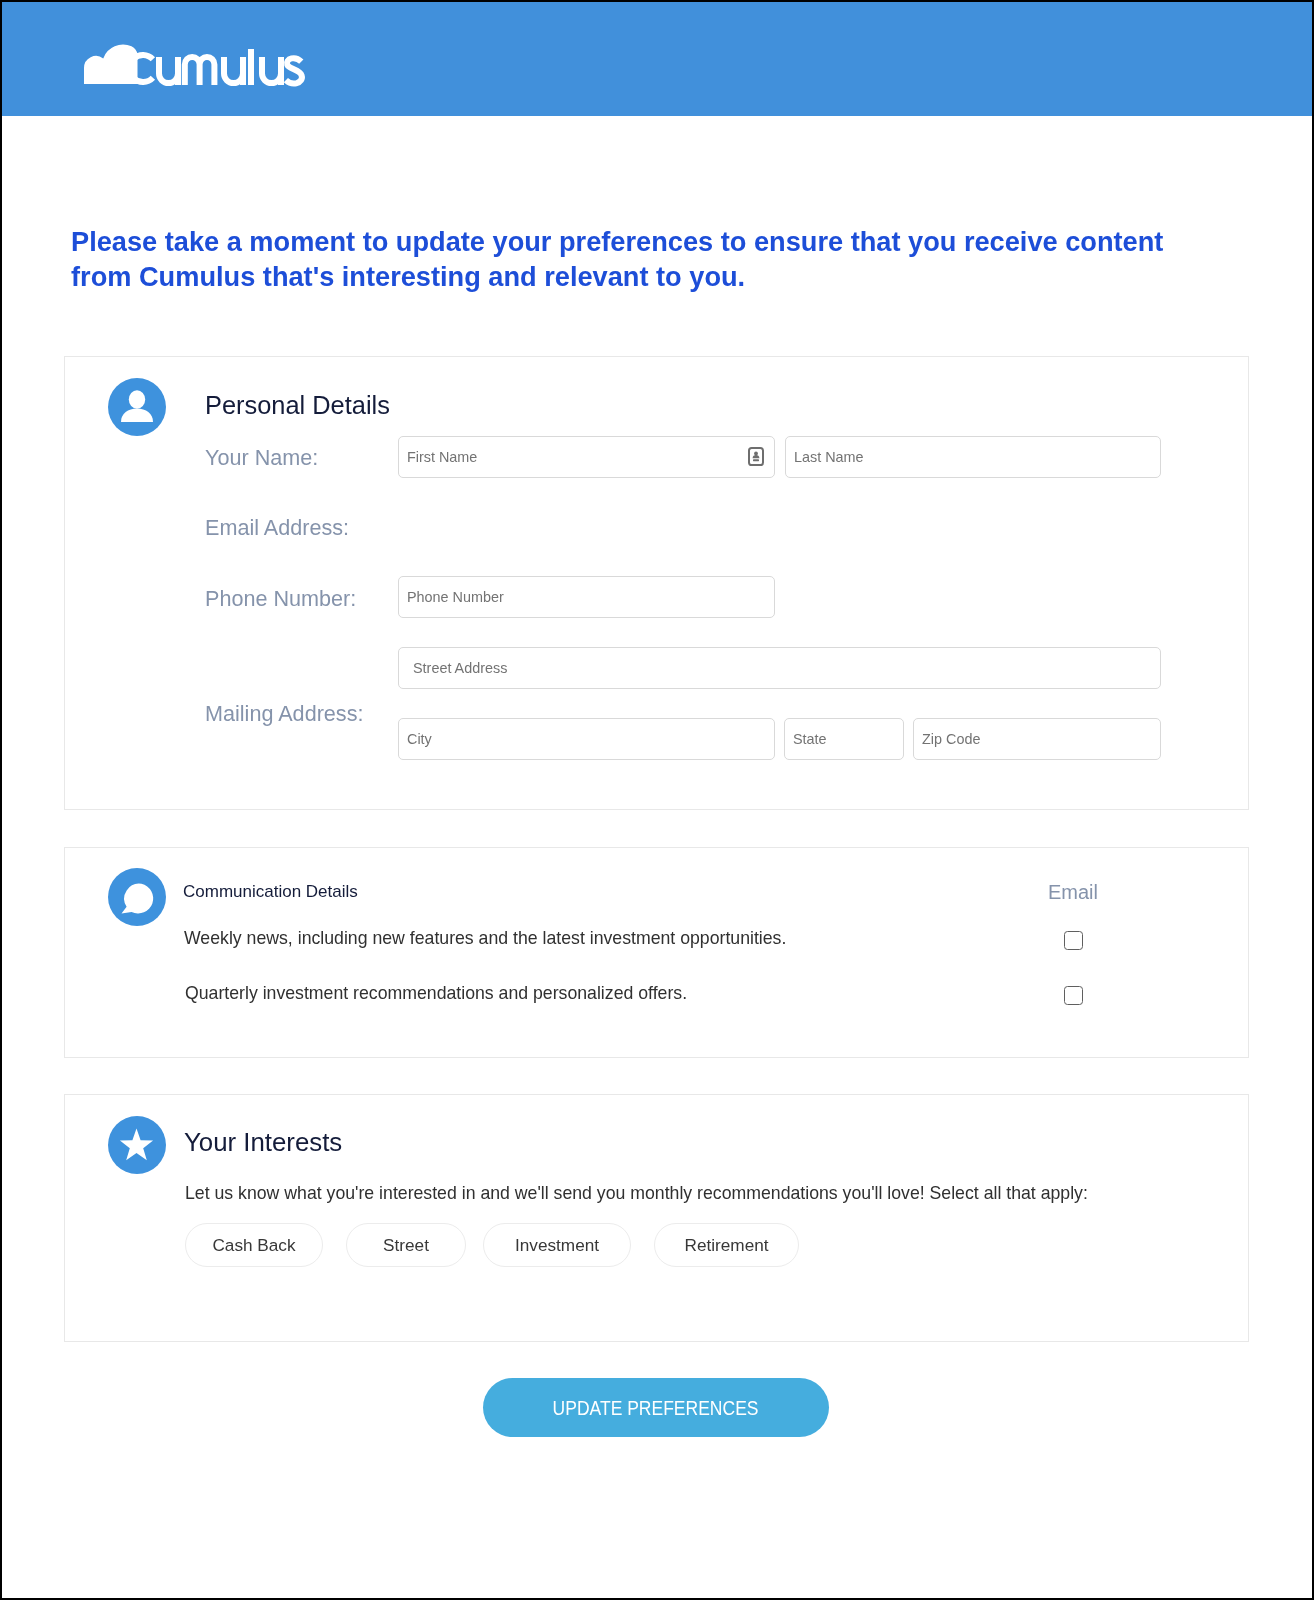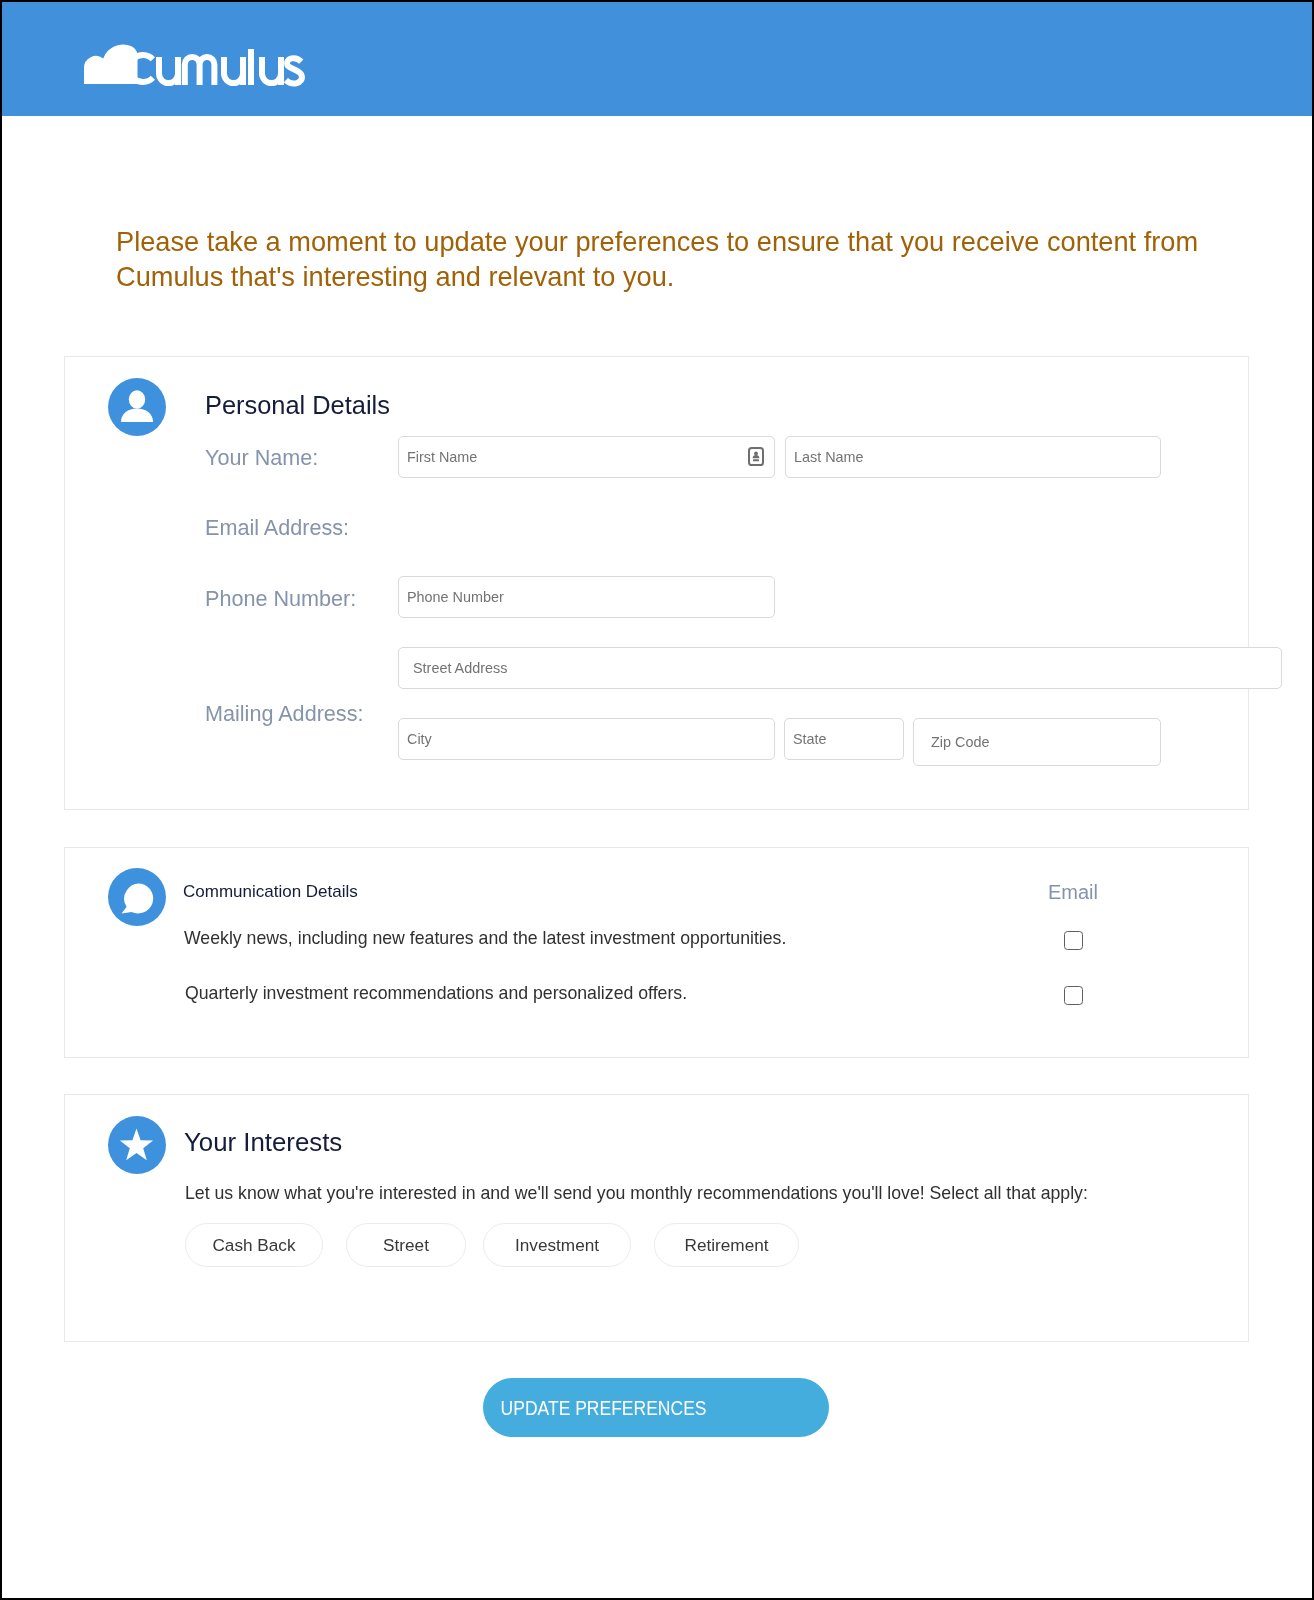--- a/index.html
+++ b/index.html
@@ -24,21 +24,21 @@
   .header {
     position: absolute; left: 2px; top: 2px;
     width: 1310px; height: 114px;
   }
   .logo { position:absolute; left:-2px; top:-2px; width:1314px; height:118px; }
 
   .intro {
     position: absolute; left: 71px; top: 225px;
     width: 1120px;
     font-size: 27.2px; line-height: 34.5px;
-    color: #a16207; font-weight: 400; margin-left: 45px;
+    color: #1d4ed8; font-weight: 700;
   }
 
   .card {
     position: absolute; left: 64px;
     width: 1185px;
     background: #fff;
     border: 1px solid #e8e8e8;
   }
   #card-personal { top: 356px; height: 454px; }
   #card-comm { top: 847px; height: 211px; }
@@ -61,21 +61,21 @@
     position:absolute; border:1px solid #d9d9d9; border-radius:5px;
     background:#fff; font-size:14.4px; color:#4b4b4b;
     display:flex; align-items:center;
   }
   .fld .ph { color:#737373; }
   .fld .ph.pad { padding-left:8px; }
 
   .btn {
     position:absolute; border-radius:40px; color:#fff;
     font-size:20.5px; text-align:center;
-    display:flex; align-items:center; 
+    display:flex; align-items:center; justify-content:center;
     white-space:nowrap;
   }
   .btn > span { display:inline-block; transform-origin:center; }
   #btn-update > span { transform: scaleX(0.854); }
   #btn-unsub  > span { transform: scaleX(0.898); }
   .chip {
     position:absolute; border:1px solid #ececec; border-radius:22px;
     height:44px; display:flex; align-items:center; justify-content:center;
     font-size:17.2px; color:#383838; background:#fff;
   }
@@ -133,31 +133,31 @@
     </div>
 
     <div class="lbl" style="left:140px; top:158px;">Email Address:</div>
 
     <div class="lbl" style="left:140px; top:229px;">Phone Number:</div>
     <div class="fld" style="left:333px; top:219px; width:377px; height:42px;">
       <span class="ph pad">Phone Number</span>
     </div>
 
     <div class="lbl" style="left:140px; top:300px;margin-top:44px;">Mailing Address:</div>
-    <div class="fld" style="left:333px; top:290px; width:884px; height:42px;">
+    <div class="fld" style="left:333px; top:290px; width:763px; height:42px;">
       <span class="ph" style="padding-left:14px;">Street Address</span>
     </div>
 
     <div class="fld" style="left:333px; top:361px; width:377px; height:42px;">
       <span class="ph pad">City</span>
     </div>
     <div class="fld" style="left:719px; top:361px; width:120px; height:42px;">
       <span class="ph pad">State</span>
     </div>
-    <div class="fld" style="left:848px; top:361px; width:248px; height:48px;padding-left:9px;">
+    <div class="fld" style="left:848px; top:361px; width:248px; height:42px;">
       <span class="ph pad">Zip Code</span>
     </div>
   </div>
 
   <div class="card" id="card-comm">
     <div class="circ" style="left: 43px; top: 20px; width: 58px; height: 58px; background: rgb(62, 146, 221);">
       <svg width="58" height="58" viewBox="0 0 58 58">
         <path d="M33.5 15.8 A 15 15 0 1 1 23.6 43.9 L 13.5 45.5 L 18.6 38.7 A 15 15 0 0 1 33.5 15.8 Z" fill="#fff"></path>
       </svg>
     </div>

